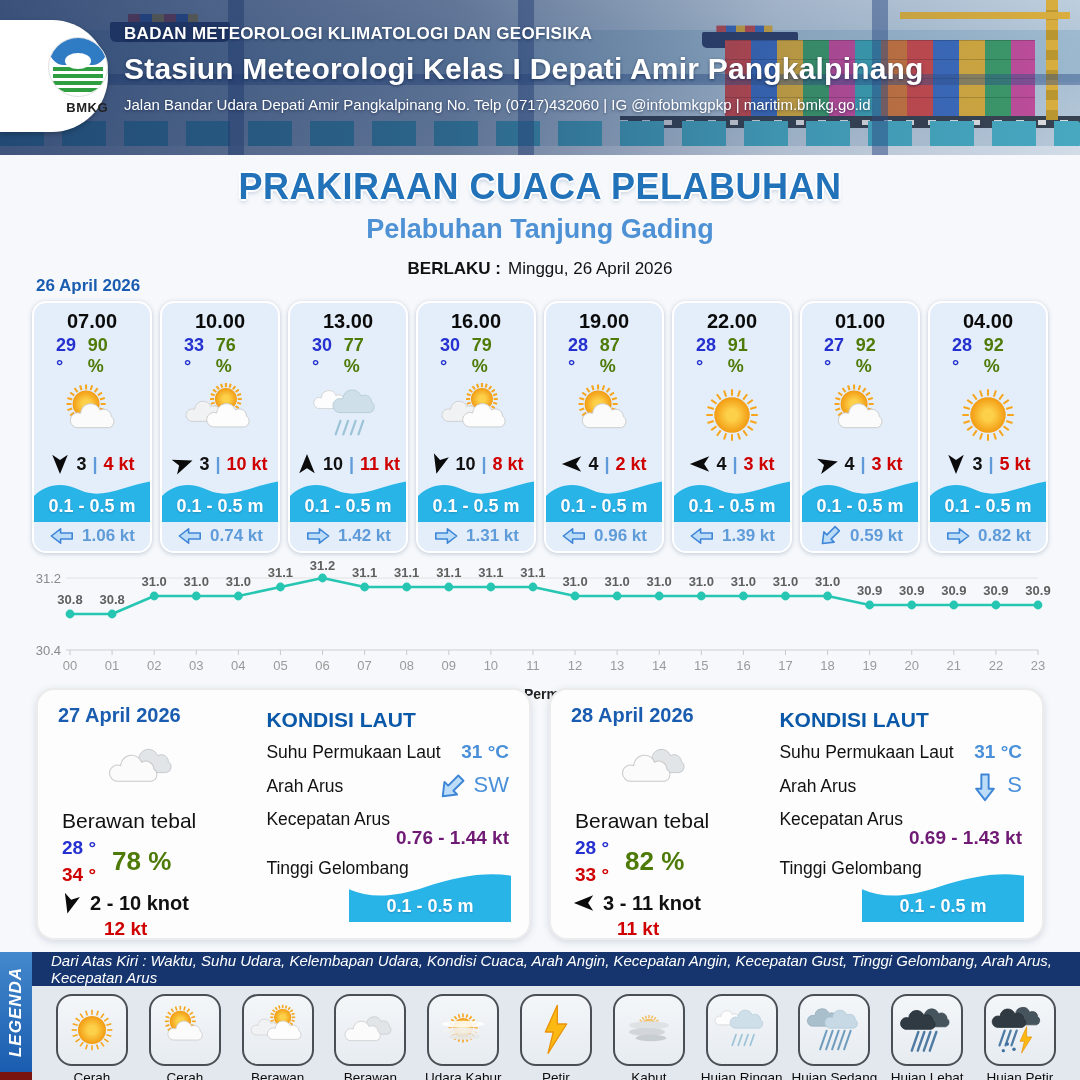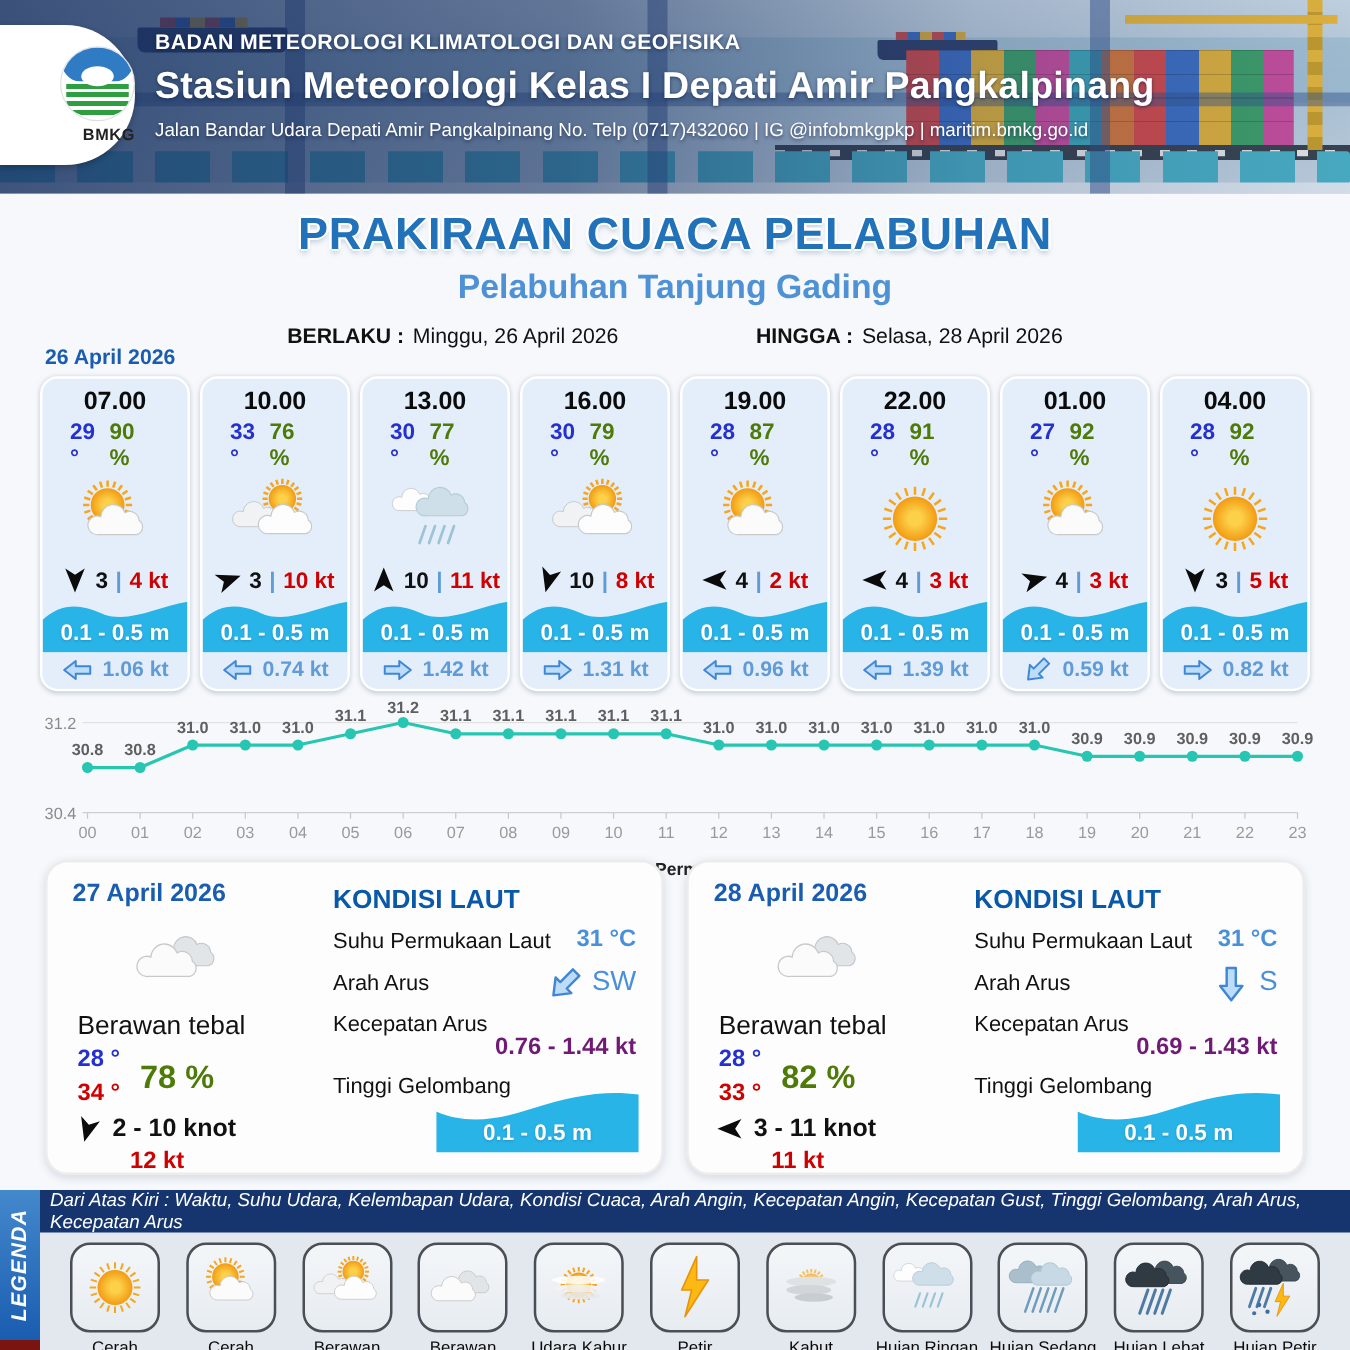--- a/index.html
+++ b/index.html
@@ -98,21 +98,21 @@
   .skec-val{text-align:right;color:#701a75;font-weight:bold;font-size:19px;margin-top:-3px;}
   .swave{position:absolute;right:-2px;bottom:2px;width:162px;height:56px;}
   .swave svg.wv{position:absolute;inset:0;width:100%;height:100%;}
   
   #sec-legend{position:absolute;left:0;right:0;top:952px;height:128px;background:#e3e8ee;}
   .lg-band{position:absolute;left:0;top:0;width:32px;height:120px;background:linear-gradient(180deg,#4488cc,#1a5db0);
     display:flex;align-items:center;justify-content:center;}
   .lg-band span{transform:rotate(-90deg);color:#fff;font-style:italic;font-weight:bold;font-size:17px;letter-spacing:1px;white-space:nowrap;}
   .lg-cap{position:absolute;left:0;top:120px;width:32px;height:8px;background:#7a1410;}
   .lg-desc{margin-left:32px;height:34px;background:#16356e;color:#fff;font-style:italic;font-size:15px;
-    display:flex;align-items:center;padding-left:8px;}
+    display:flex;align-items:center;padding-left:19px;}
   .lg-items{margin-left:32px;display:flex;justify-content:space-between;padding:8px 16px 0;}
   .lg-item{width:88px;text-align:center;}
   .lg-box{width:72px;height:72px;margin:0 auto;border:2px solid #4a4f55;border-radius:16px;
     display:flex;align-items:center;justify-content:center;background:linear-gradient(180deg,#f3f6f9,#e7ecf1);box-sizing:border-box;}
   .lg-box svg{width:60px;height:60px;}
   .lg-label{font-size:13.5px;margin-top:4px;color:#0b0b0b;}
 </style>
 </head>
 <body>
 
@@ -144,21 +144,20 @@
     <div class="station">Stasiun Meteorologi Kelas I Depati Amir Pangkalpinang</div>
     <div class="address">Jalan Bandar Udara Depati Amir Pangkalpinang No. Telp (0717)432060 | IG @infobmkgpkp | maritim.bmkg.go.id</div>
   </div>
 </div>
 
 <div id="sec-title">
   <h1 class="main-title">PRAKIRAAN CUACA PELABUHAN</h1>
   <div class="sub-title">Pelabuhan Tanjung Gading</div>
   <div class="validity">
     <span><b>BERLAKU :</b><span>Minggu, 26 April 2026</span></span>
-    <span><b>HINGGA :</b><span>Selasa, 28 April 2026</span></span>
   </div>
 </div>
 
 <div class="date-label">26 April 2026</div>
 <div class="cards-row" id="cards-row">
     <div class="fcard">
     <div class="ftime">07.00</div>
     <div class="trow">
       <span class="temp">29 °</span>
       <span class="hum">90 %</span>

